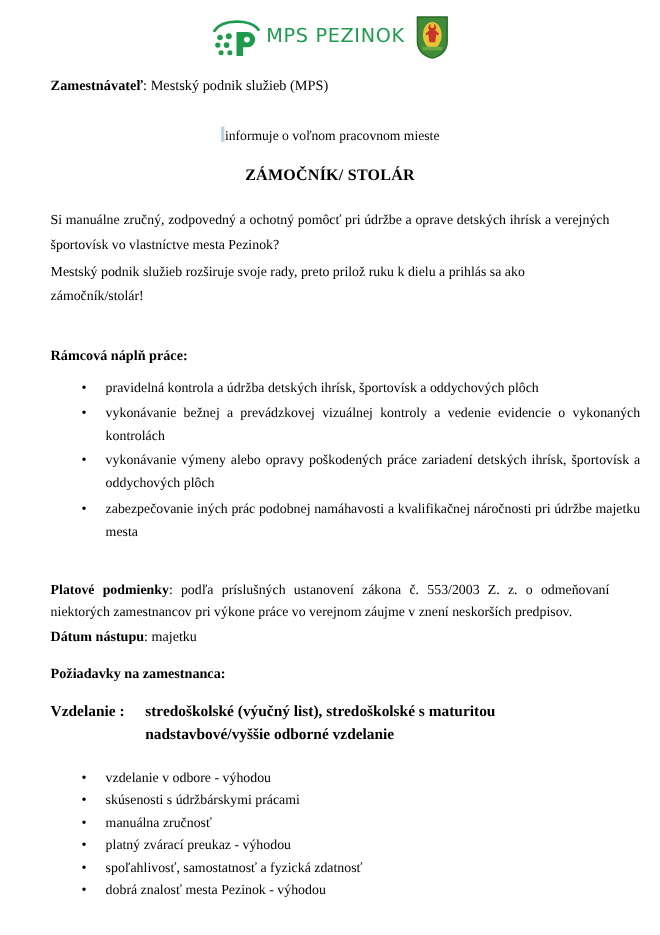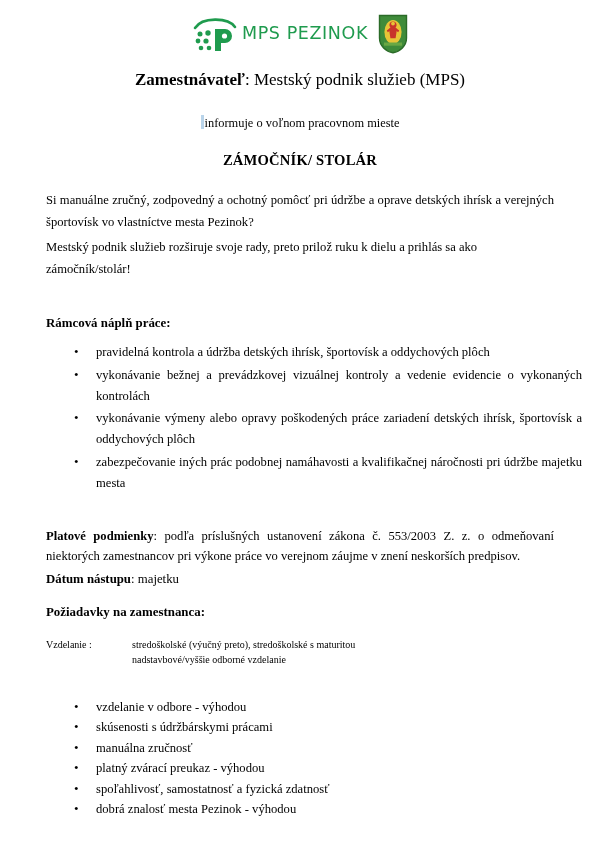--- a/index.html
+++ b/index.html
@@ -73,22 +73,22 @@
     width: 508px;
     height: 850px;
   }
   .b { font-weight: bold; }
 
   .employer-line {
     position: absolute;
     left: 0;
     top: 70px;
     width: 508px;
-    text-align: center;
-    font-size: 17px;
+    text-align: left;
+    font-size: 13px;
   }
 
   .informs-line {
     position: absolute;
     left: 0;
     top: 115px;
     width: 508px;
     text-align: center;
     font-size: 12.4px;
   }
@@ -185,23 +185,24 @@
     top: 572px;
     width: 508px;
     font-size: 12.8px;
   }
 
   .edu {
     position: absolute;
     left: 0;
     top: 637px;
     width: 508px;
-    font-size: 10px;
+    font-size: 14px;
     line-height: 1.5;
     display: flex;
+    font-weight: bold;
   }
   .edu-label {
     flex: 0 0 86px;
     white-space: nowrap;
   }
   .edu-val {
     flex: 1 1 auto;
   }
   .edu-val div { white-space: nowrap; }
 </style>
@@ -274,21 +275,21 @@
 
     <div class="start">
       <span class="b">Dátum nástupu</span><span>: majetku</span>
     </div>
 
     <div class="sec-head h-req">Požiadavky na zamestnanca:</div>
 
     <div class="edu">
       <div class="edu-label">Vzdelanie :</div>
       <div class="edu-val">
-        <div>stredoškolské (výučný preto), stredoškolské s maturitou</div>
+        <div>stredoškolské (výučný list), stredoškolské s maturitou</div>
         <div>nadstavbové/vyššie odborné vzdelanie</div>
       </div>
     </div>
 
     <ul class="bl tight list-req">
       <li>vzdelanie v odbore - výhodou</li>
       <li>skúsenosti s údržbárskymi prácami</li>
       <li>manuálna zručnosť</li>
       <li>platný zvárací preukaz - výhodou</li>
       <li>spoľahlivosť, samostatnosť a fyzická zdatnosť</li>

